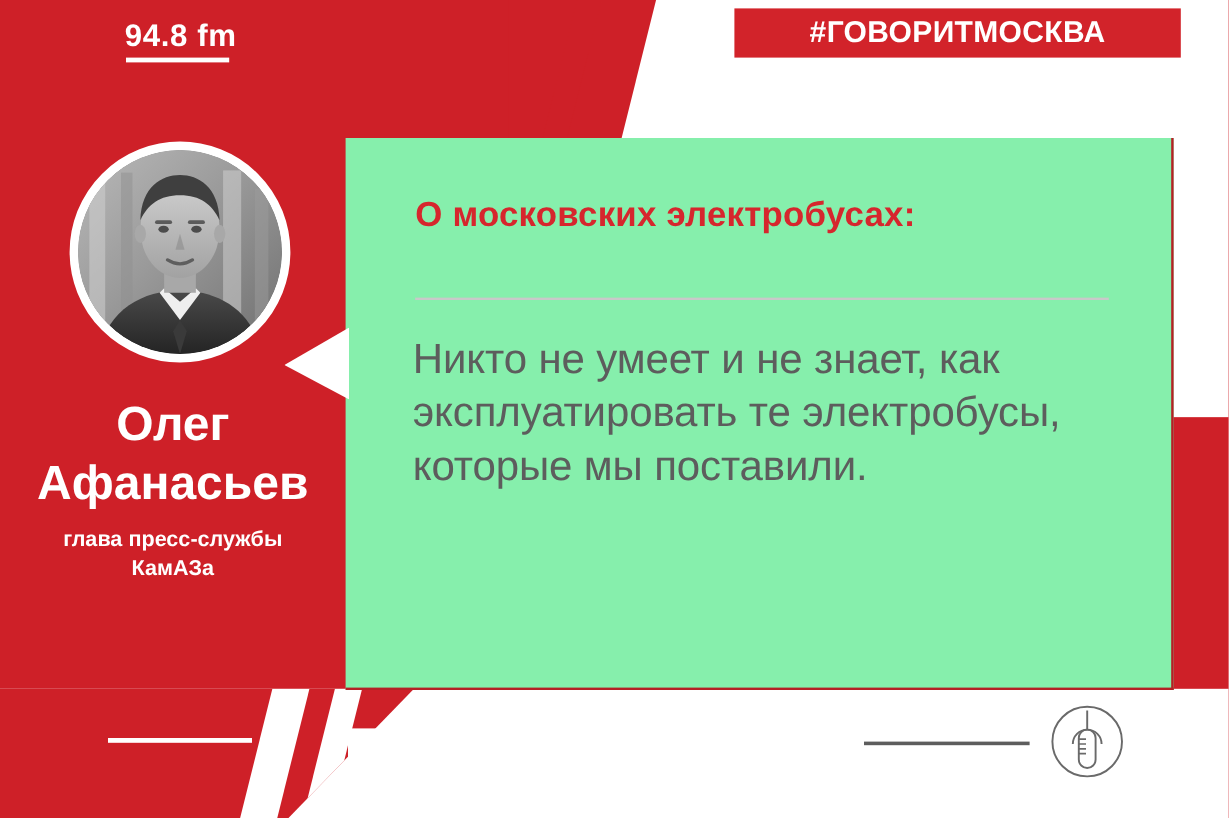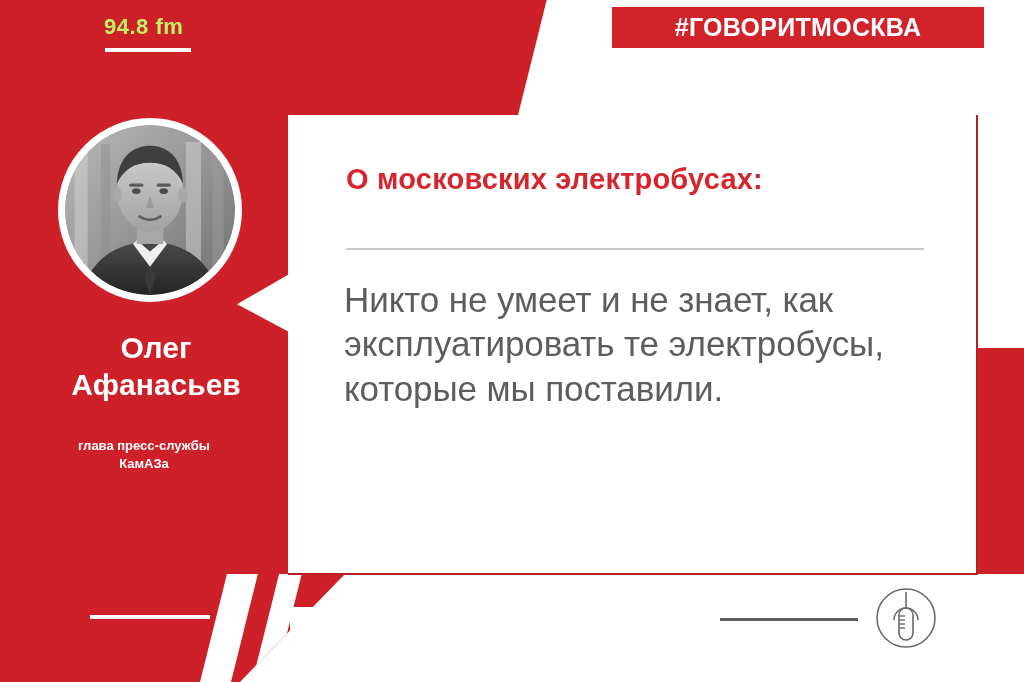--- a/index.html
+++ b/index.html
@@ -51,21 +51,21 @@
     background:#ffffff;
     transform:rotate(14deg);
     transform-origin:bottom center;
   }
   .bottom-stripe.b1{left:198px;width:30px;}
   .bottom-stripe.b2{left:250px;width:22px;}
 
   
   .fm{
     position:absolute;left:104px;top:14px;
-    color:#bef264;font-size:22px;font-weight:bold;
+    color:#ffffff;font-size:26px;font-weight:bold;
     letter-spacing:.5px;
   }
   .fm-rule{
     position:absolute;left:105px;top:48px;
     width:86px;height:4px;background:#ffffff;
   }
   .hashtag{
     position:absolute;left:612px;top:7px;
     width:372px;height:41px;
     background:#d2232a;
@@ -89,37 +89,37 @@
   .avatar-photo{
     position:absolute;inset:0;
     border-radius:50%;
     overflow:hidden;
     background:#8d8d8d;
   }
   .avatar-photo svg{display:block;width:100%;height:100%;}
 
   
   .speaker-name{
-    position:absolute;left:12px;top:330px;width:288px;
+    position:absolute;left:0;top:330px;width:288px;
     text-align:center;
-    color:#ffffff;font-size:30px;font-weight:600;line-height:1.22;
+    color:#ffffff;font-size:40px;font-weight:600;line-height:1.22;
     z-index:4;
   }
   .speaker-role{
     position:absolute;left:0;top:437px;width:288px;
     text-align:center;
-    color:#ffffff;font-size:13px;font-weight:bold;line-height:1.35;
+    color:#ffffff;font-size:18px;font-weight:bold;line-height:1.35;
     z-index:4;
   }
 
   
   .card{
     position:absolute;left:288px;top:115px;
     width:690px;height:460px;
-    background:#ffffff;
+    background:#86efac;
     border-right:2px solid #b52025;
     border-bottom:2px solid #b52025;
     box-sizing:border-box;
     z-index:5;
   }
   .card-tail{
     position:absolute;left:237px;top:273px;
     width:54px;height:60px;
     background:#ffffff;
     clip-path:polygon(100% 0, 100% 100%, 0 52%);

